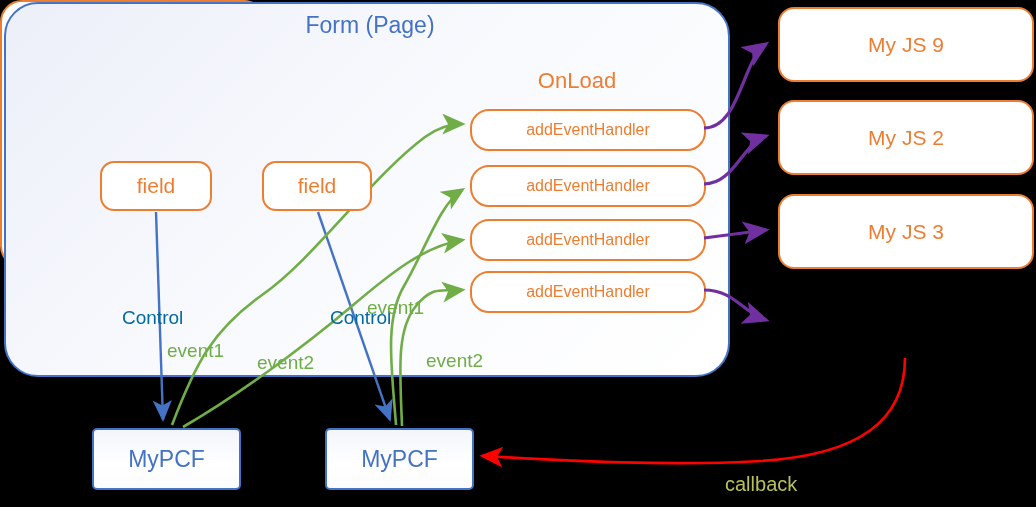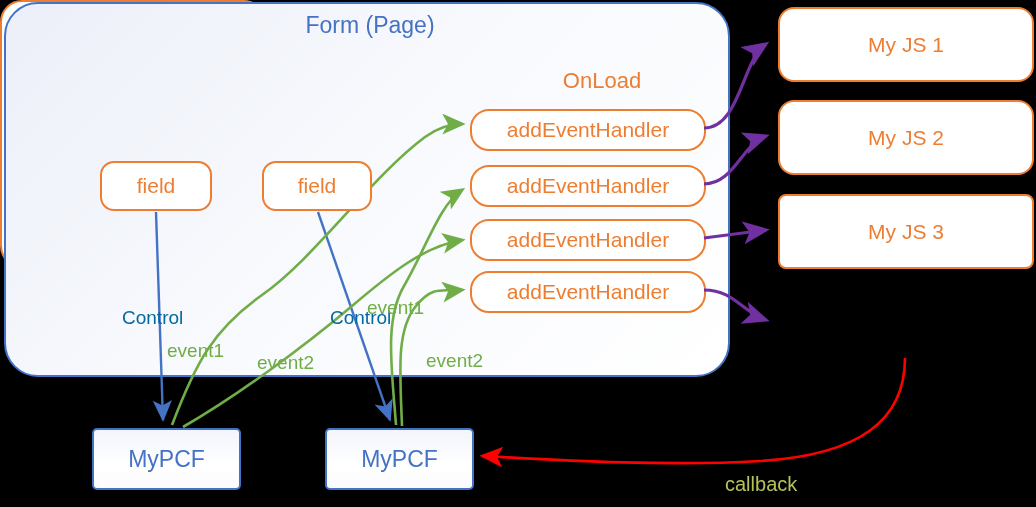--- a/index.html
+++ b/index.html
@@ -27,44 +27,44 @@
     color:#ED7D31;font-size:21px;z-index:10;
   }
 
   #field-1{left:100px;top:161px;width:112px;height:50px;border-radius:14px;}
   #field-2{left:262px;top:161px;width:110px;height:50px;border-radius:14px;}
 
   #onload-box{
     left:449px;top:57px;width:262px;height:264px;border:2px solid #ED7D31;
     background:#ffffff;border-radius:22px;z-index:8;display:block;
   }
-  #onload-label{position:absolute;left:471px;top:68px;width:262px;text-align:center;
+  #onload-label{position:absolute;left:446px;top:68px;width:262px;text-align:center;
     color:#ED7D31;font-size:22px;z-index:11;}
 
   .aeh{
     position:absolute;left:470px;width:232px;height:38px;
     border:2px solid #ED7D31;background:#ffffff;border-radius:19px;
-    color:#ED7D31;font-size:21px;display:flex;align-items:center;justify-content:center;
+    color:#ED7D31;font-size:16px;display:flex;align-items:center;justify-content:center;
     z-index:11;white-space:nowrap;
   }
   #aeh-1{top:109px;}
   #aeh-2{top:165px;}
   #aeh-3{top:219px;}
   #aeh-4{top:271px;}
 
   
   .jsbox{
     position:absolute;left:778px;width:252px;height:71px;
     border:2px solid #ED7D31;background:#ffffff;border-radius:16px;
     color:#ED7D31;font-size:21px;display:flex;align-items:center;justify-content:center;
     z-index:10;
   }
   #js-1{top:7px;}
   #js-2{top:100px;}
-  #js-3{top:194px;border-radius:8px;}
+  #js-3{top:194px;}
   #js-4{top:287px;}
 
   
   .pcf{
     position:absolute;width:145px;height:58px;
     border:2px solid #4472C4;border-radius:5px;
     background:linear-gradient(180deg,#f2f5fb 0%,#ffffff 60%,#fbfcfe 100%);
     color:#4472C4;font-size:23px;display:flex;align-items:center;justify-content:center;
     z-index:20;box-shadow:0 1px 2px rgba(0,0,0,.25);
   }
@@ -126,21 +126,21 @@
   </svg>
 
   <div class="node obox" id="field-1">field</div>
   <div class="node obox" id="field-2">field</div>
 
   <div class="aeh" id="aeh-1">addEventHandler</div>
   <div class="aeh" id="aeh-2">addEventHandler</div>
   <div class="aeh" id="aeh-3">addEventHandler</div>
   <div class="aeh" id="aeh-4">addEventHandler</div>
 
-  <div class="jsbox" id="js-1">My JS 1</div>
+  <div class="jsbox" id="js-1">My JS 9</div>
   <div class="jsbox" id="js-2">My JS 2</div>
   <div class="jsbox" id="js-3">My JS 3</div>
 
   <div class="pcf" id="pcf-1">MyPCF</div>
   <div class="pcf" id="pcf-2">MyPCF</div>
 
   <svg class="layer" id="edges-top" viewBox="0 0 1036 507">
 
     <path d="M704,128 C740,128 742,60 766,44" stroke="#7030A0" stroke-width="3.2" fill="none" marker-end="url(#ar-purple)"></path>
 

